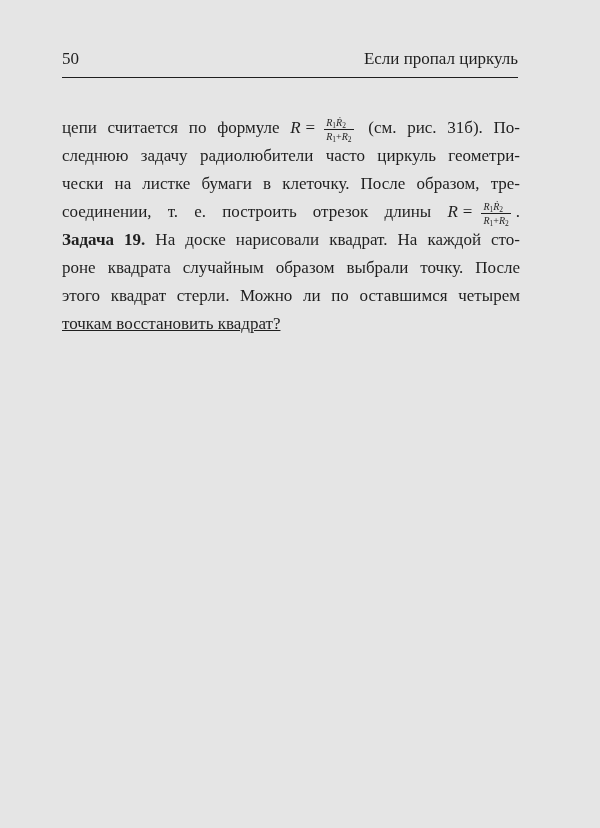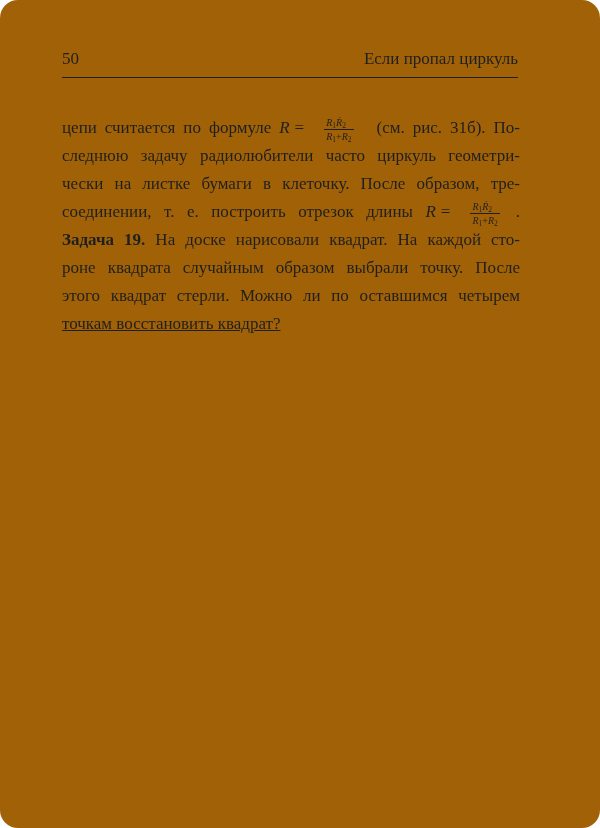--- a/index.html
+++ b/index.html
@@ -1,24 +1,23 @@
 <!DOCTYPE html>
 <html><head>
 <meta charset="utf-8">
 <style>
   html, body { margin: 0; padding: 0; background: #ffffff; }
   .page {
     position: relative;
     width: 600px;
     height: 828px;
-    background: #a16207;
+    background: #e5e5e5;
     color: #1f1f1f;
     font-family: "Liberation Serif", "DejaVu Serif", serif;
     overflow: hidden;
-    border-radius: 18px;
   }
   .running-head {
     position: absolute;
     left: 62px;
     right: 82px;
     top: 49px;
     display: flex;
     justify-content: space-between;
     align-items: baseline;
     font-size: 17px;
@@ -40,21 +39,21 @@
   .bold { font-weight: bold; }
   .math { white-space: nowrap; }
   .math .var { font-style: italic; }
   .math .eq { margin: 0 5px; }
   .frac {
     display: inline-block;
     vertical-align: middle;
     text-align: center;
     font-size: 10px;
     line-height: 11px;
-    margin: -6px 15px;
+    margin: -6px 4px;
     font-family: "Liberation Serif", "DejaVu Serif", serif;
   }
   .frac .num {
     display: block;
     border-bottom: 1px solid #1f1f1f;
     padding: 0 2px 1px 2px;
   }
   .frac .den { display: block; padding: 1px 2px 0 2px; }
   .frac i { font-style: italic; }
   .frac sub {

